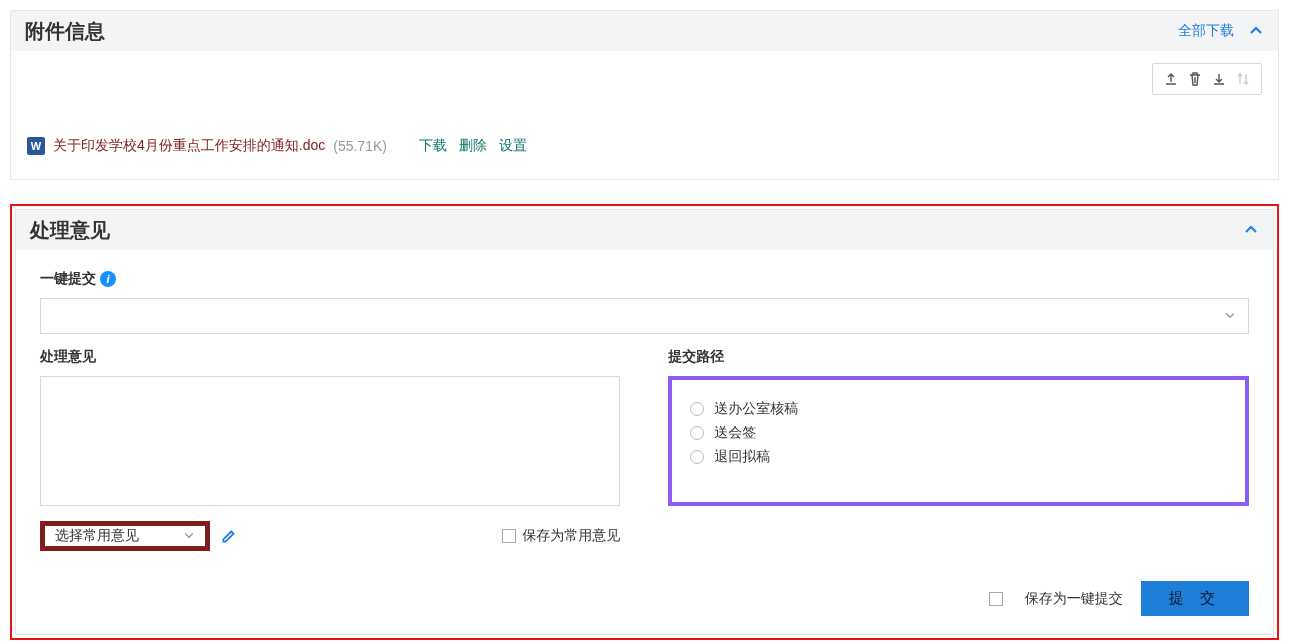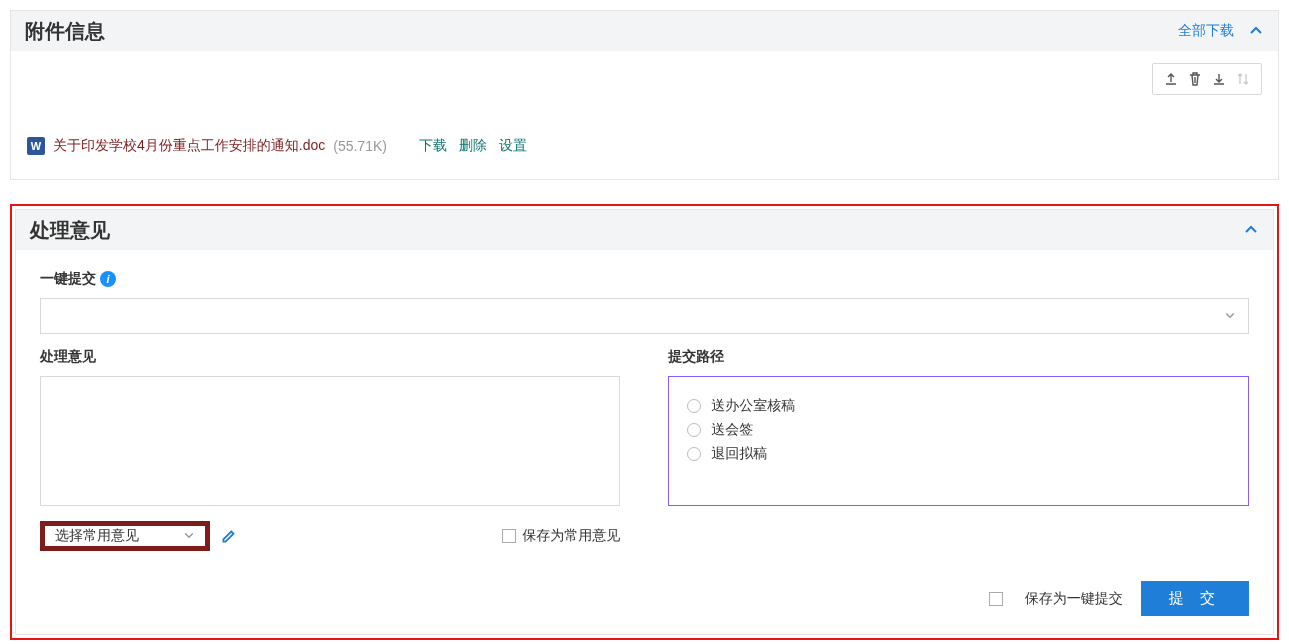--- a/index.html
+++ b/index.html
@@ -71,29 +71,29 @@
 
   .left-row{ margin-top:12px; display:flex; align-items:center; gap:10px;}
   .small-select{
     width:170px; height:30px; border:5px solid #7f1d1d; display:flex; align-items:center;
     justify-content:space-between; padding:0 10px; color:#333; background:#fff;
   }
   .edit-ico{ color:#1e7ed8; width:18px; height:18px; }
   .chk-row{ margin-left:auto; display:flex; align-items:center; gap:6px;}
   .chk{ width:14px;height:14px;border:1px solid #aaa;background:#fff;}
 
-  .path-box{ border:1px solid #8b5cf6; min-height:130px; padding:14px 18px; }
+  .path-box{ border:4px solid #8b5cf6; min-height:130px; padding:14px 18px; }
   .radio-row{ display:flex; align-items:center; gap:10px; margin:6px 0;}
   .radio{ width:14px;height:14px;border:1px solid #bbb;border-radius:50%; }
 
   .footer-row{
     display:flex; justify-content:flex-end; align-items:center; gap:18px; margin-top: 30px;
   }
   .btn-submit{
-    background:#1e7ed8; color:#ffffff; border:none; padding: 8px 28px;
+    background:#1e7ed8; color:#0f172a; border:none; padding: 8px 28px;
     font-size:15px; letter-spacing:6px; cursor:pointer;
   }
 </style>
 </head>
 <body>
 
 <div class="page">
 
   <div class="panel">
     <div class="panel-hd">

